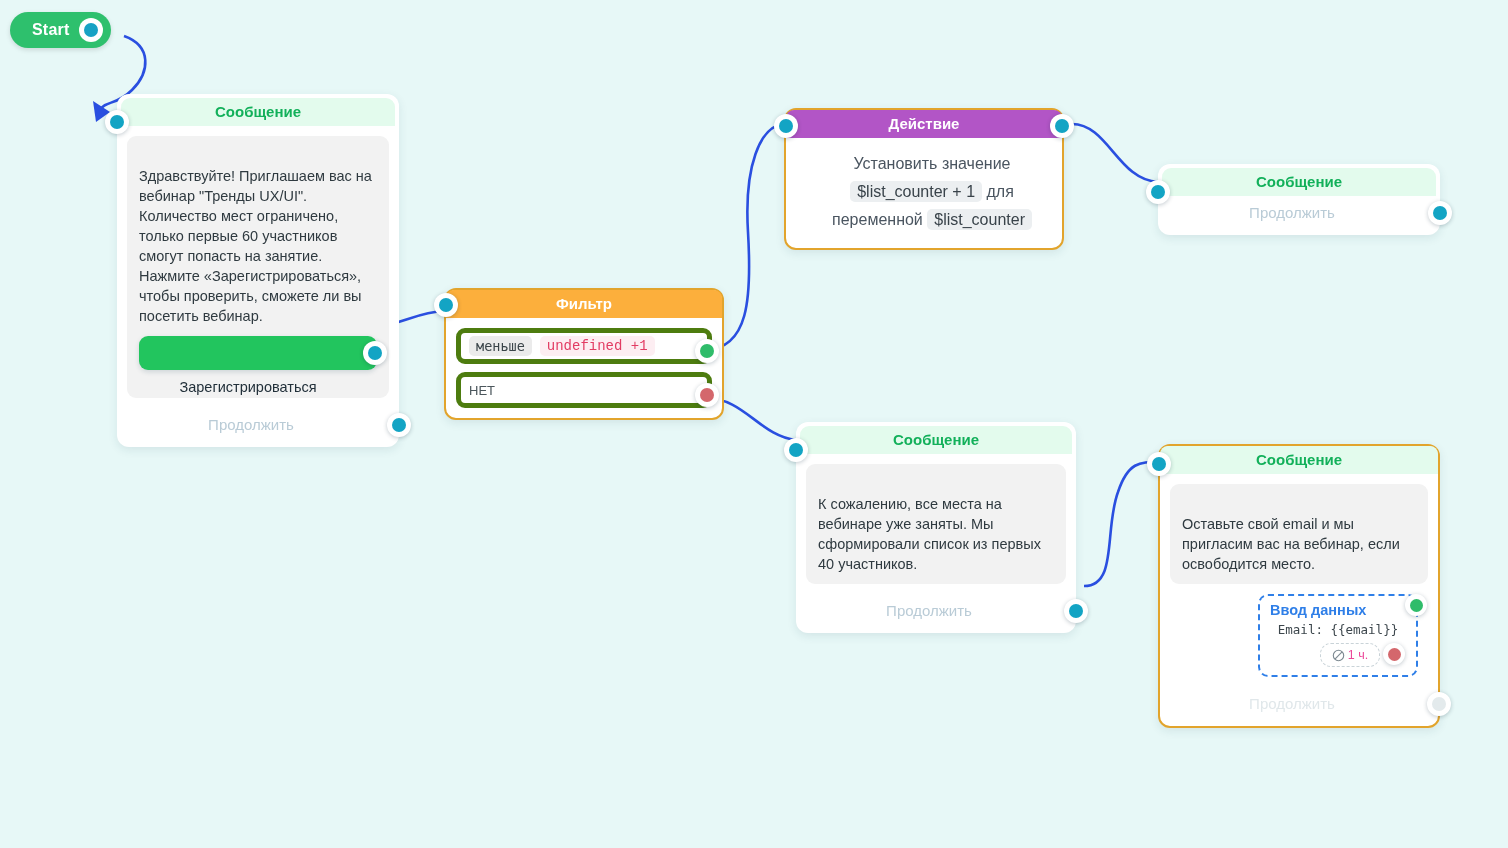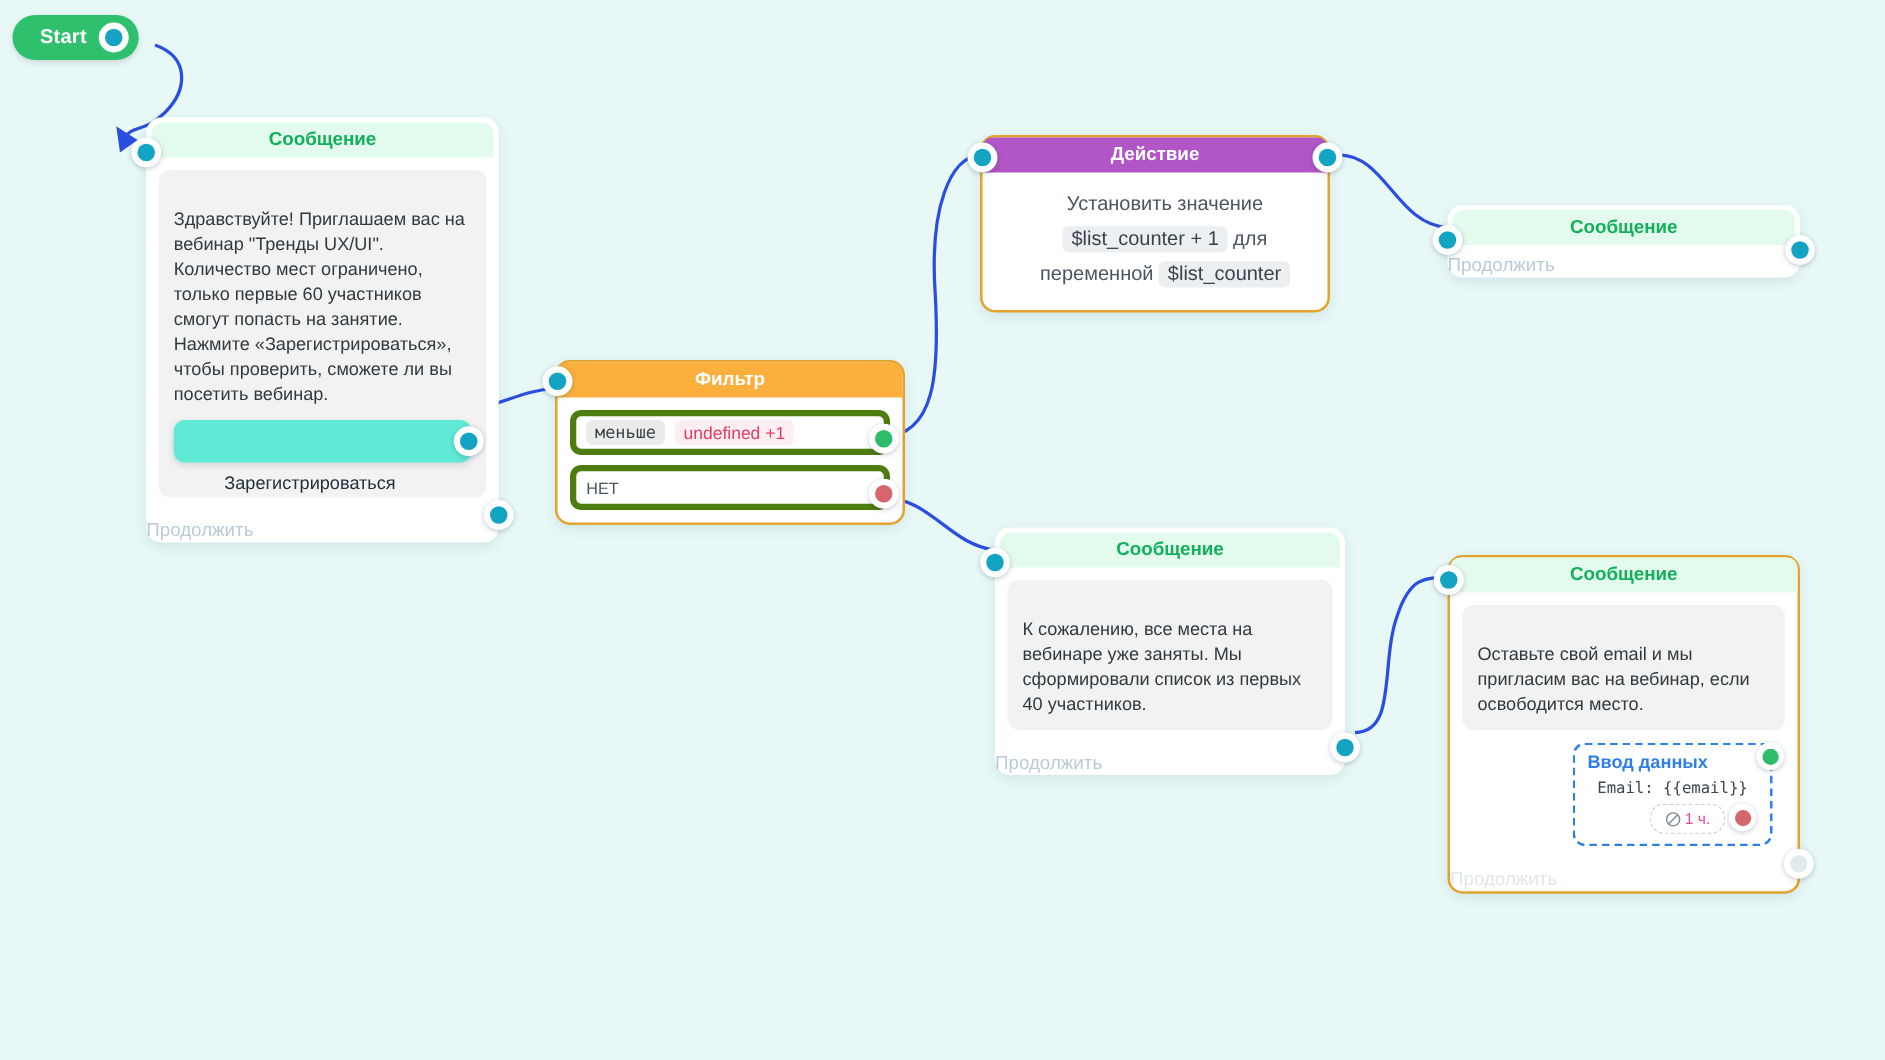--- a/index.html
+++ b/index.html
@@ -116,37 +116,37 @@
     color: #2f3a40;
     font-size: 14.5px;
     line-height: 20px;
     white-space: pre-line;
   }
   .bubble.with-btn { padding-bottom: 8px; }
 
   .reply-btn {
     position: relative;
     margin-top: 10px;
-    background: #5eead4;
+    background: #22c55e;
     border-radius: 9px;
     box-shadow: 0 2px 5px rgba(20,60,80,.16);
     height: 34px;
     line-height: 34px;
     text-align: center;
     font-size: 14.5px;
     color: #22303a;
     padding: 0 34px 0 14px;
   }
 
   
   .continue {
-    text-align: left;
+    text-align: center;
     font-size: 15px;
     color: #b9cbd6;
-    padding: 8px 14px 1px 0;
+    padding: 8px 14px 14px 0;
   }
   .continue.disabled { color: #e0e7ea; }
 
   
   .port {
     position: absolute;
     width: 24px;
     height: 24px;
     border-radius: 50%;
     background: #ffffff;
@@ -189,21 +189,21 @@
     font-size: 13.5px;
     font-family: "DejaVu Sans Mono", monospace;
   }
   .val-chip {
     background: #fdeef2;
     color: #e23c63;
     border-radius: 5px;
     padding: 2px 7px;
     margin-left: 8px;
     font-size: 14px;
-    font-family: Liberation Sans, sans-serif;
+    font-family: Liberation Mono, monospace;
   }
   .plain-text {
     color: #4b565c;
     font-size: 13px;
   }
 
   
   .action-text {
     text-align: center;
     font-size: 16px;

